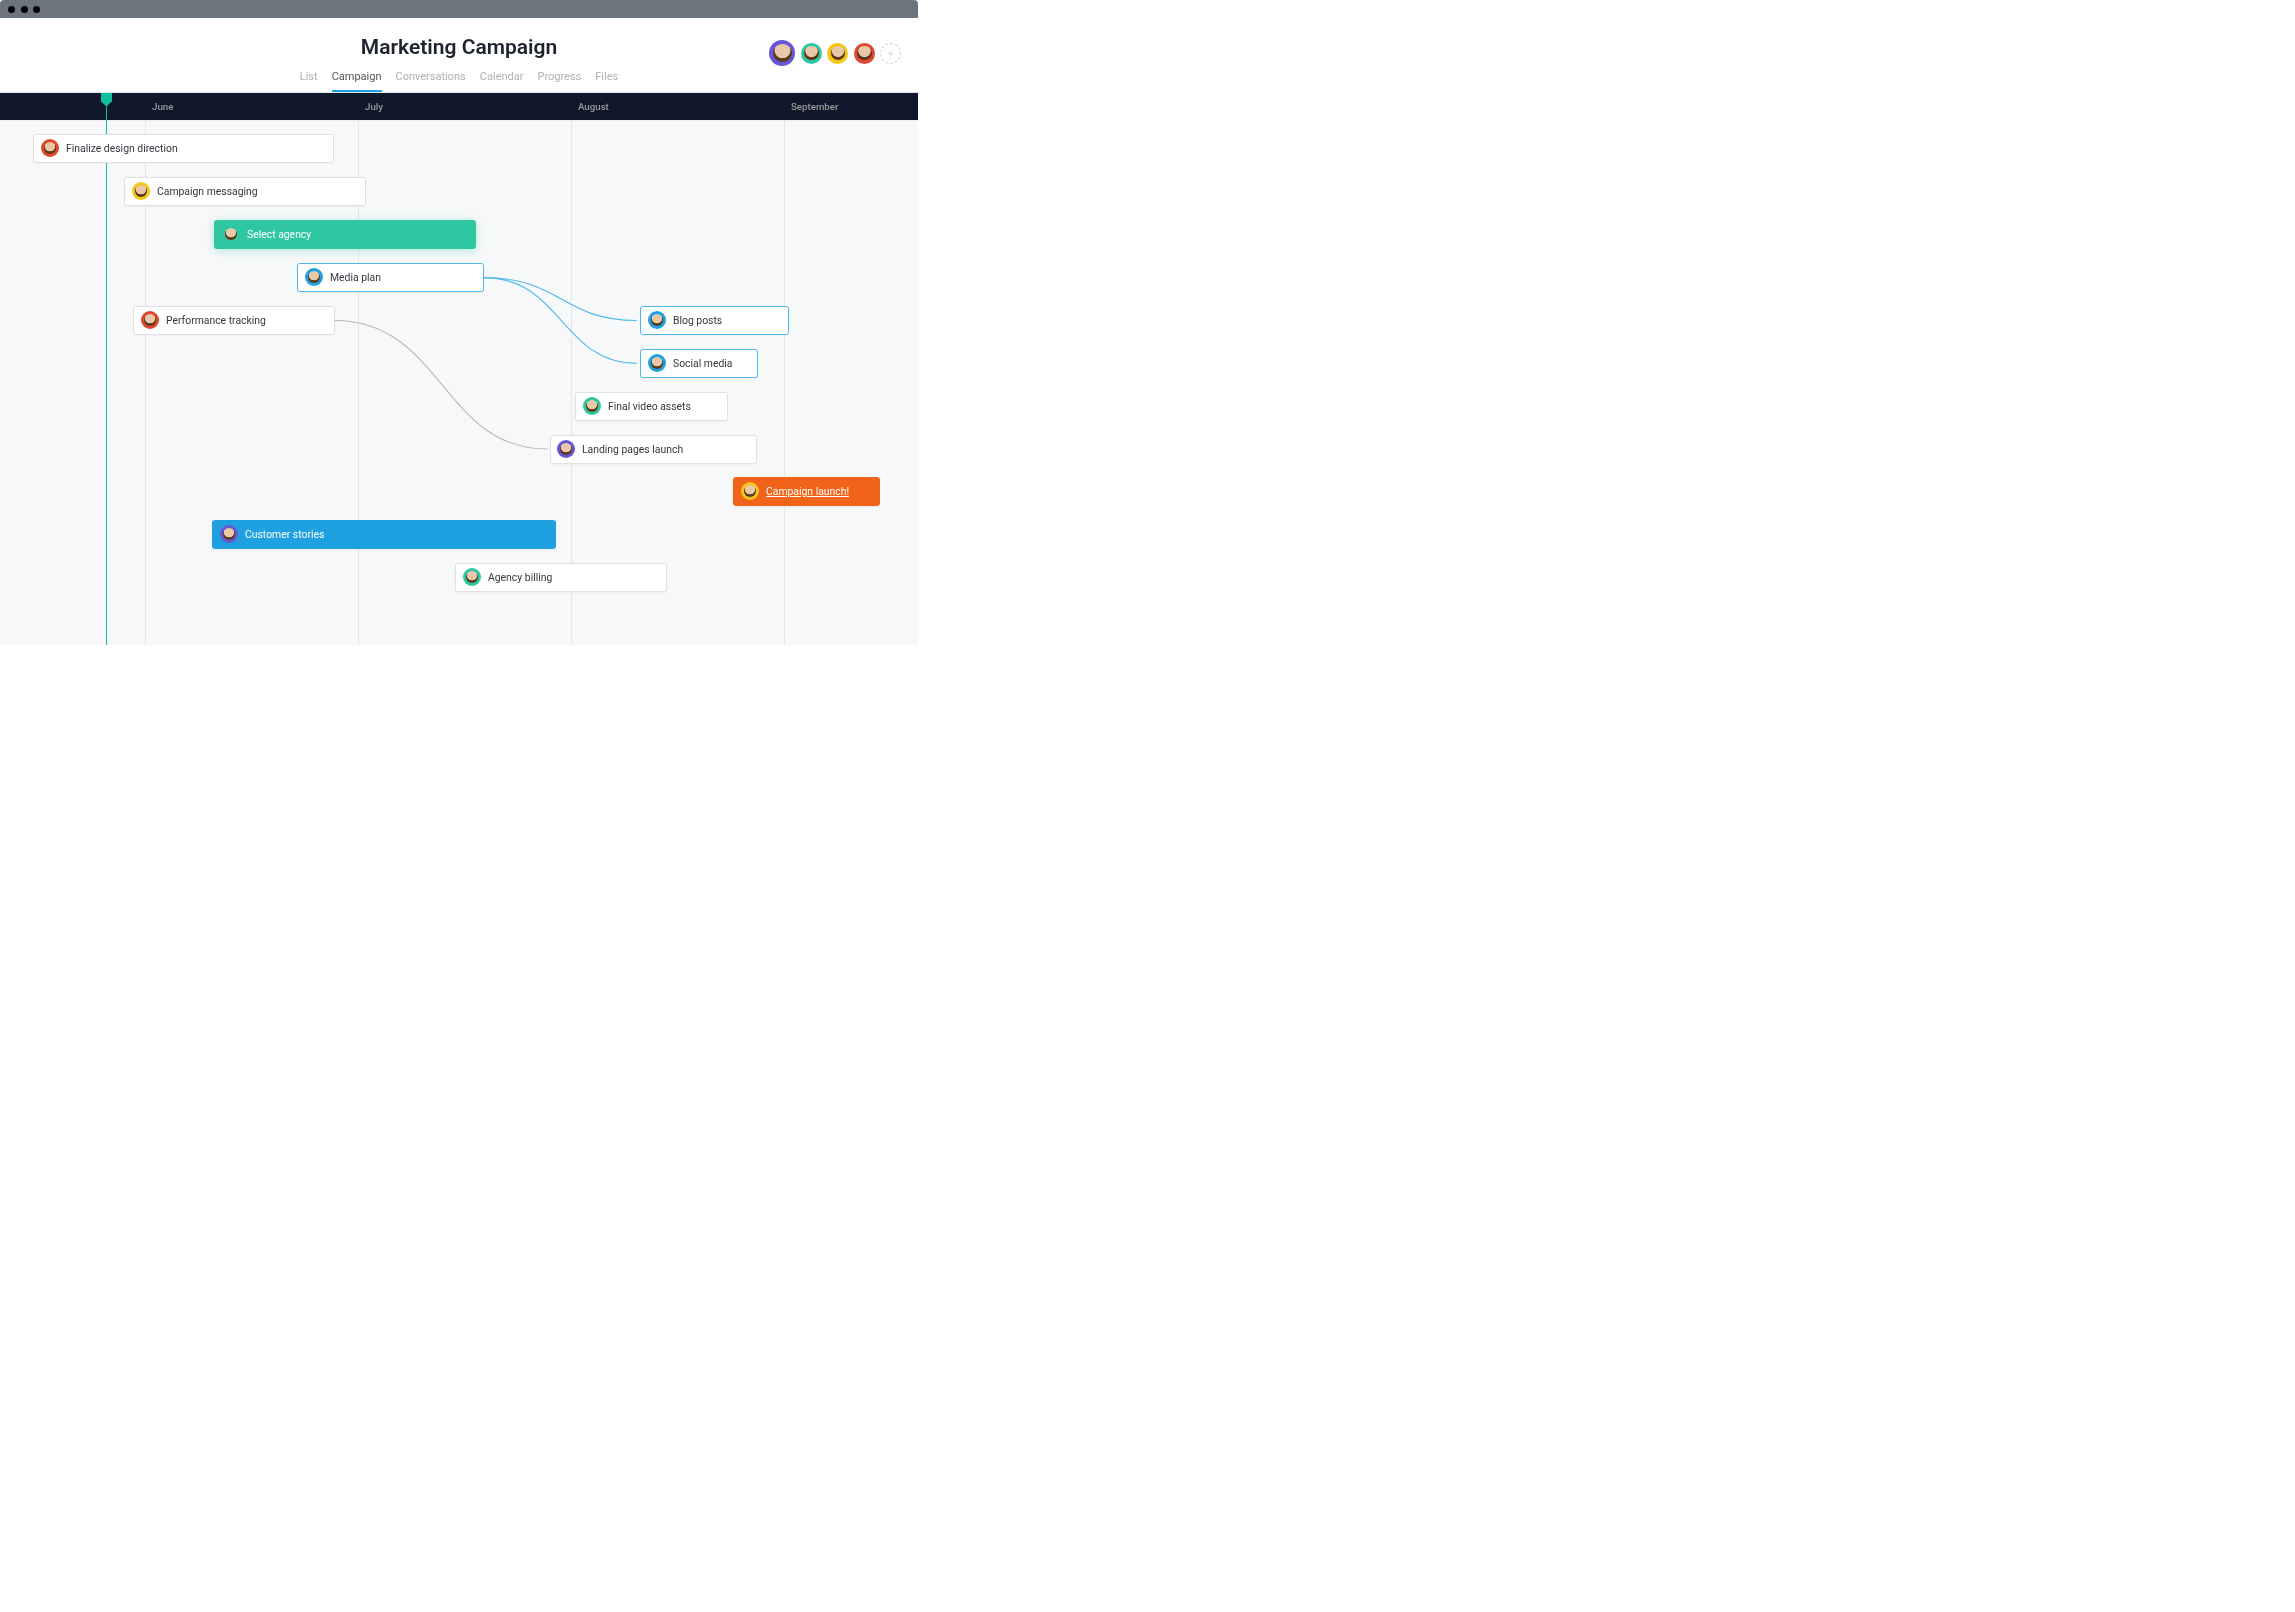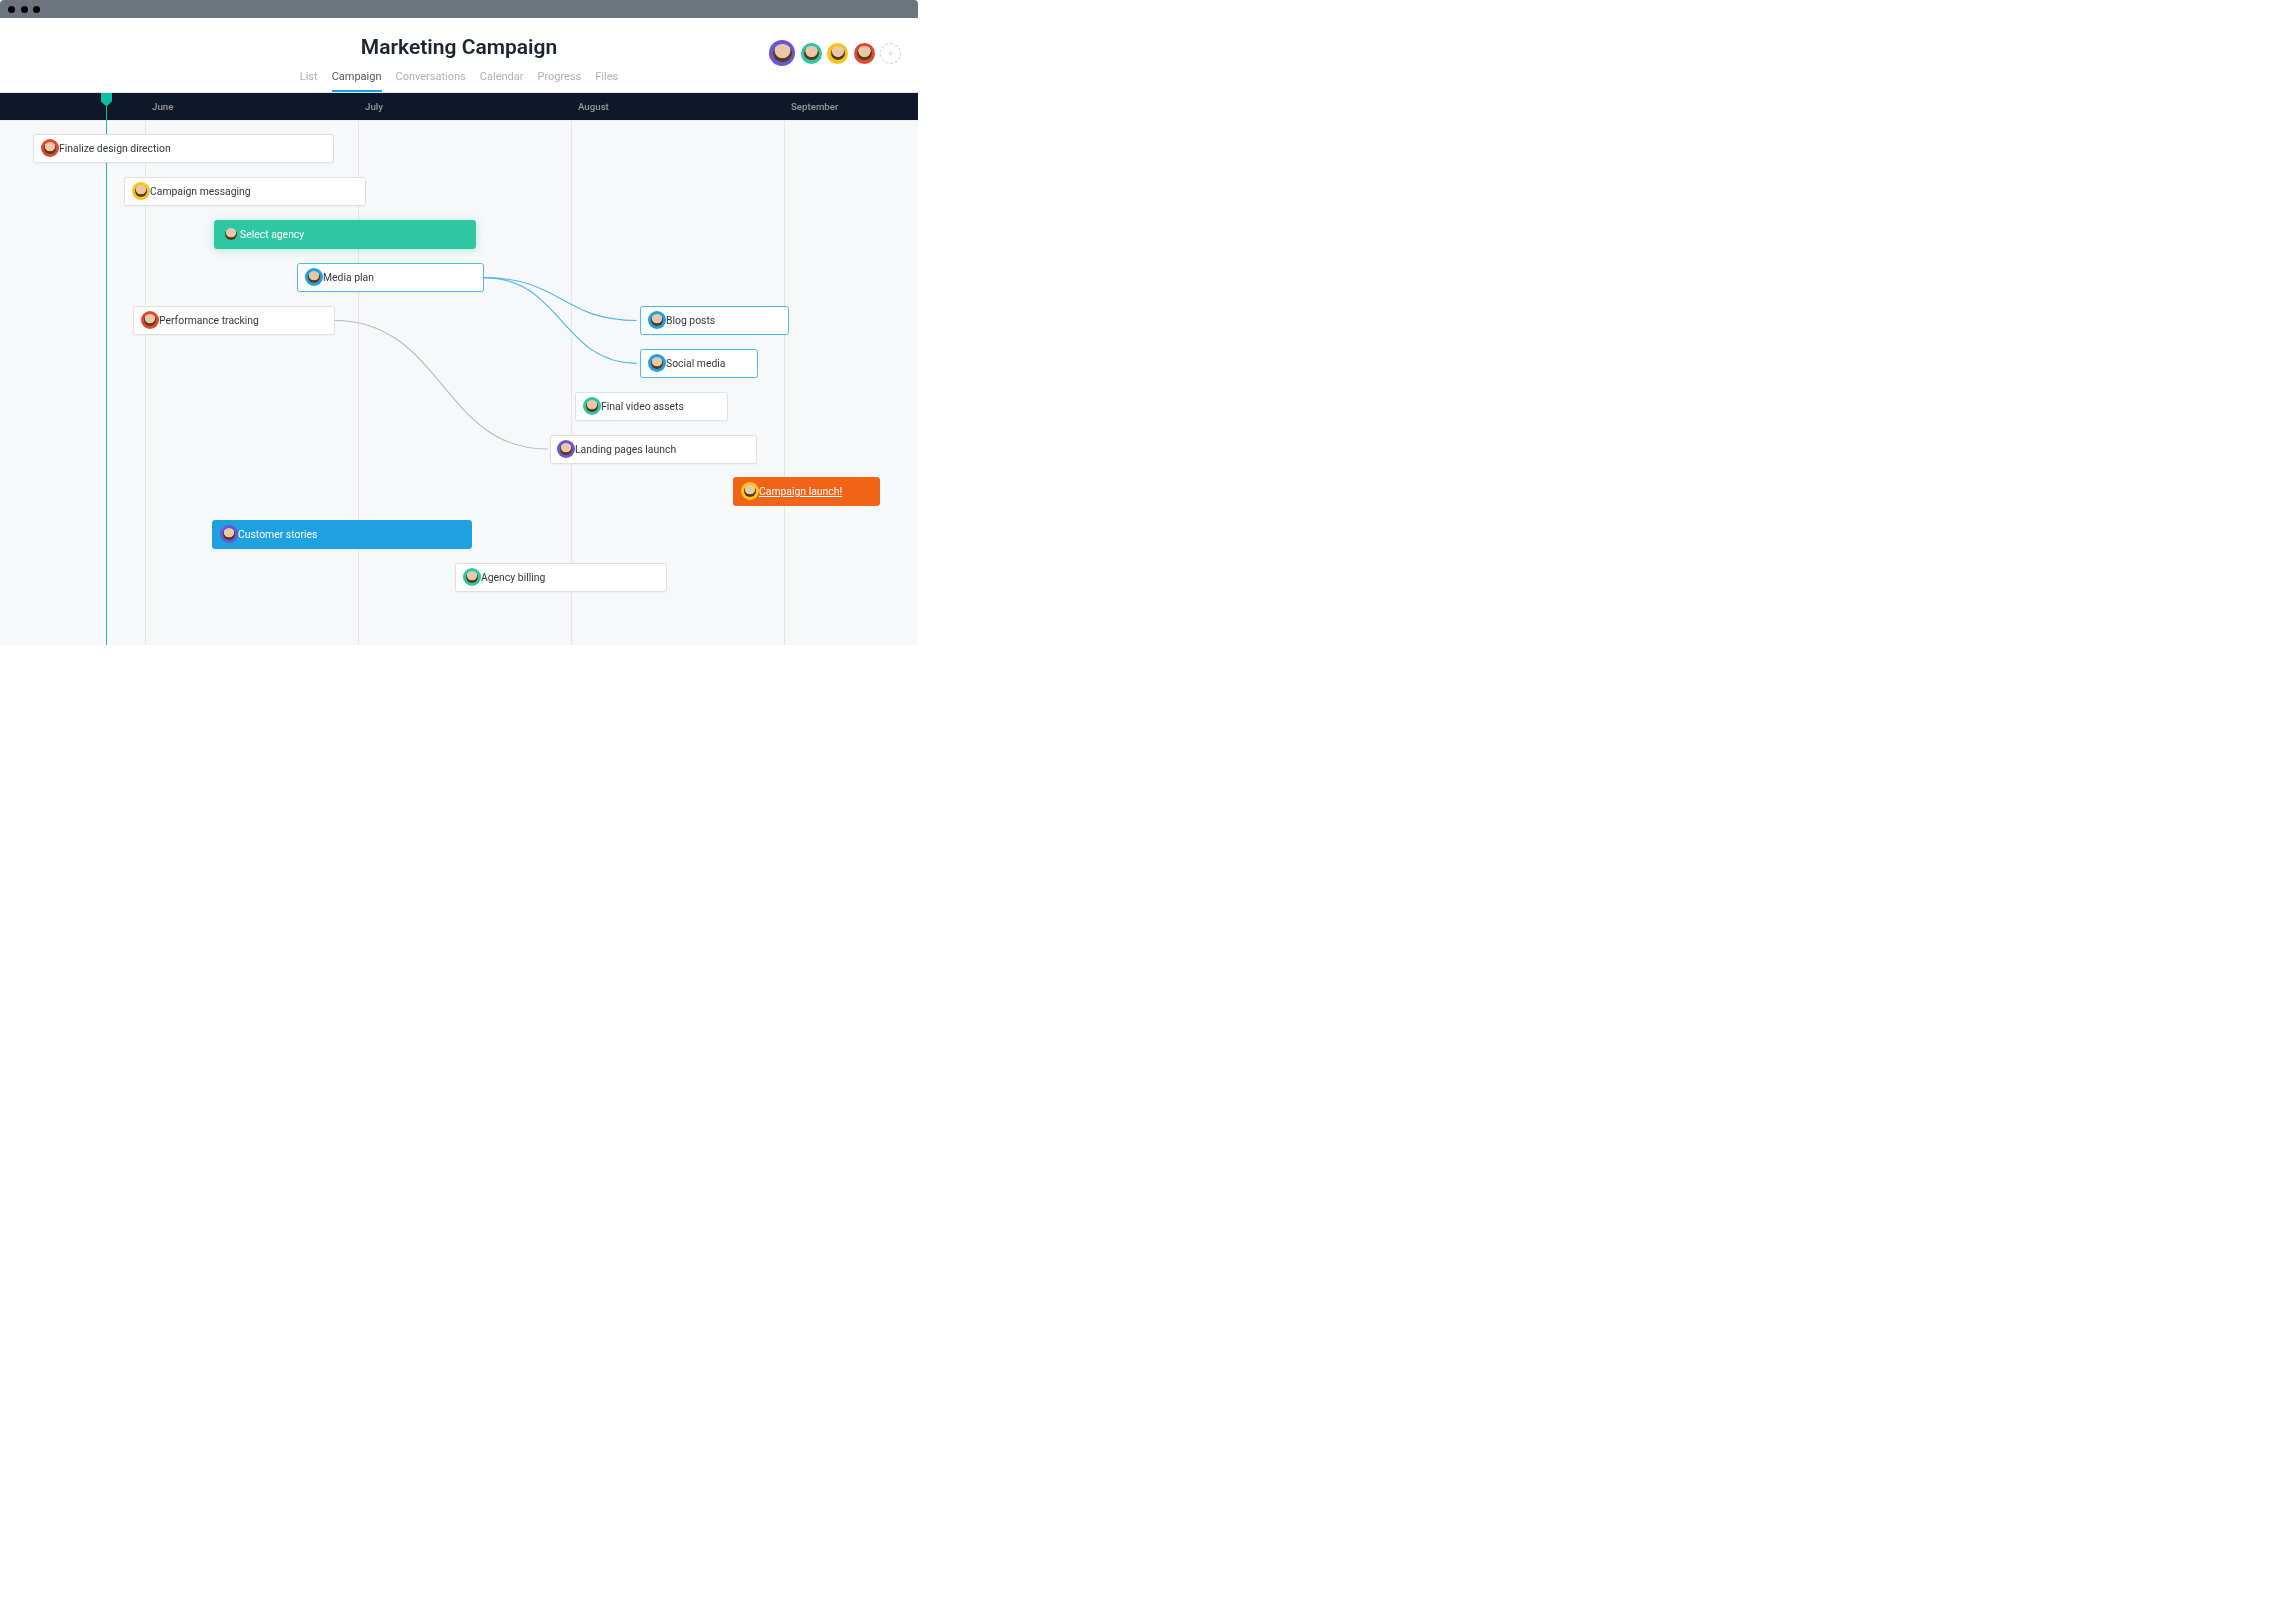--- a/index.html
+++ b/index.html
@@ -125,20 +125,21 @@
 }
 .task {
   position: absolute;
   height: 29px;
   background: #fff;
   border: 0.7px solid #e0e0e0;
   border-radius: 2.8px;
   display: flex;
   align-items: center;
   padding: 0 7px;
+  gap: 7px;
   box-shadow: 0 0.7px 2.1px rgba(0,0,0,0.04);
   font-size: 10.4px;
   color: #32373e;
   cursor: pointer;
   z-index: 5;
 }
 .task-avatar {
   width: 18px; height: 18px; border-radius: 50%;
   flex-shrink: 0;
   display: flex; align-items: center; justify-content: center;
@@ -278,21 +279,21 @@
           <div class="avatar-face"></div>
         </div>
         <span>Landing pages launch</span>
       </div>
       <div class="task highlight-orange" style="left: 733px; top: 384px; width: 147px; text-decoration: underline;">
         <div class="task-avatar" style="background: rgb(245, 197, 24);">
           <div class="avatar-face"></div>
         </div>
         <span>Campaign launch!</span>
       </div>
-      <div class="task highlight-blue" style="left: 212px; top: 427px; width: 260px;">
+      <div class="task highlight-blue" style="left: 212px; top: 427px; width: 344px;">
         <div class="task-avatar" style="background: rgb(103, 87, 212);">
           <div class="avatar-face"></div>
         </div>
         <span>Customer stories</span>
       </div>
       <div class="task " style="left: 455px; top: 470px; width: 212px;">
         <div class="task-avatar" style="background: rgb(47, 198, 162);">
           <div class="avatar-face"></div>
         </div>
         <span>Agency billing</span>

